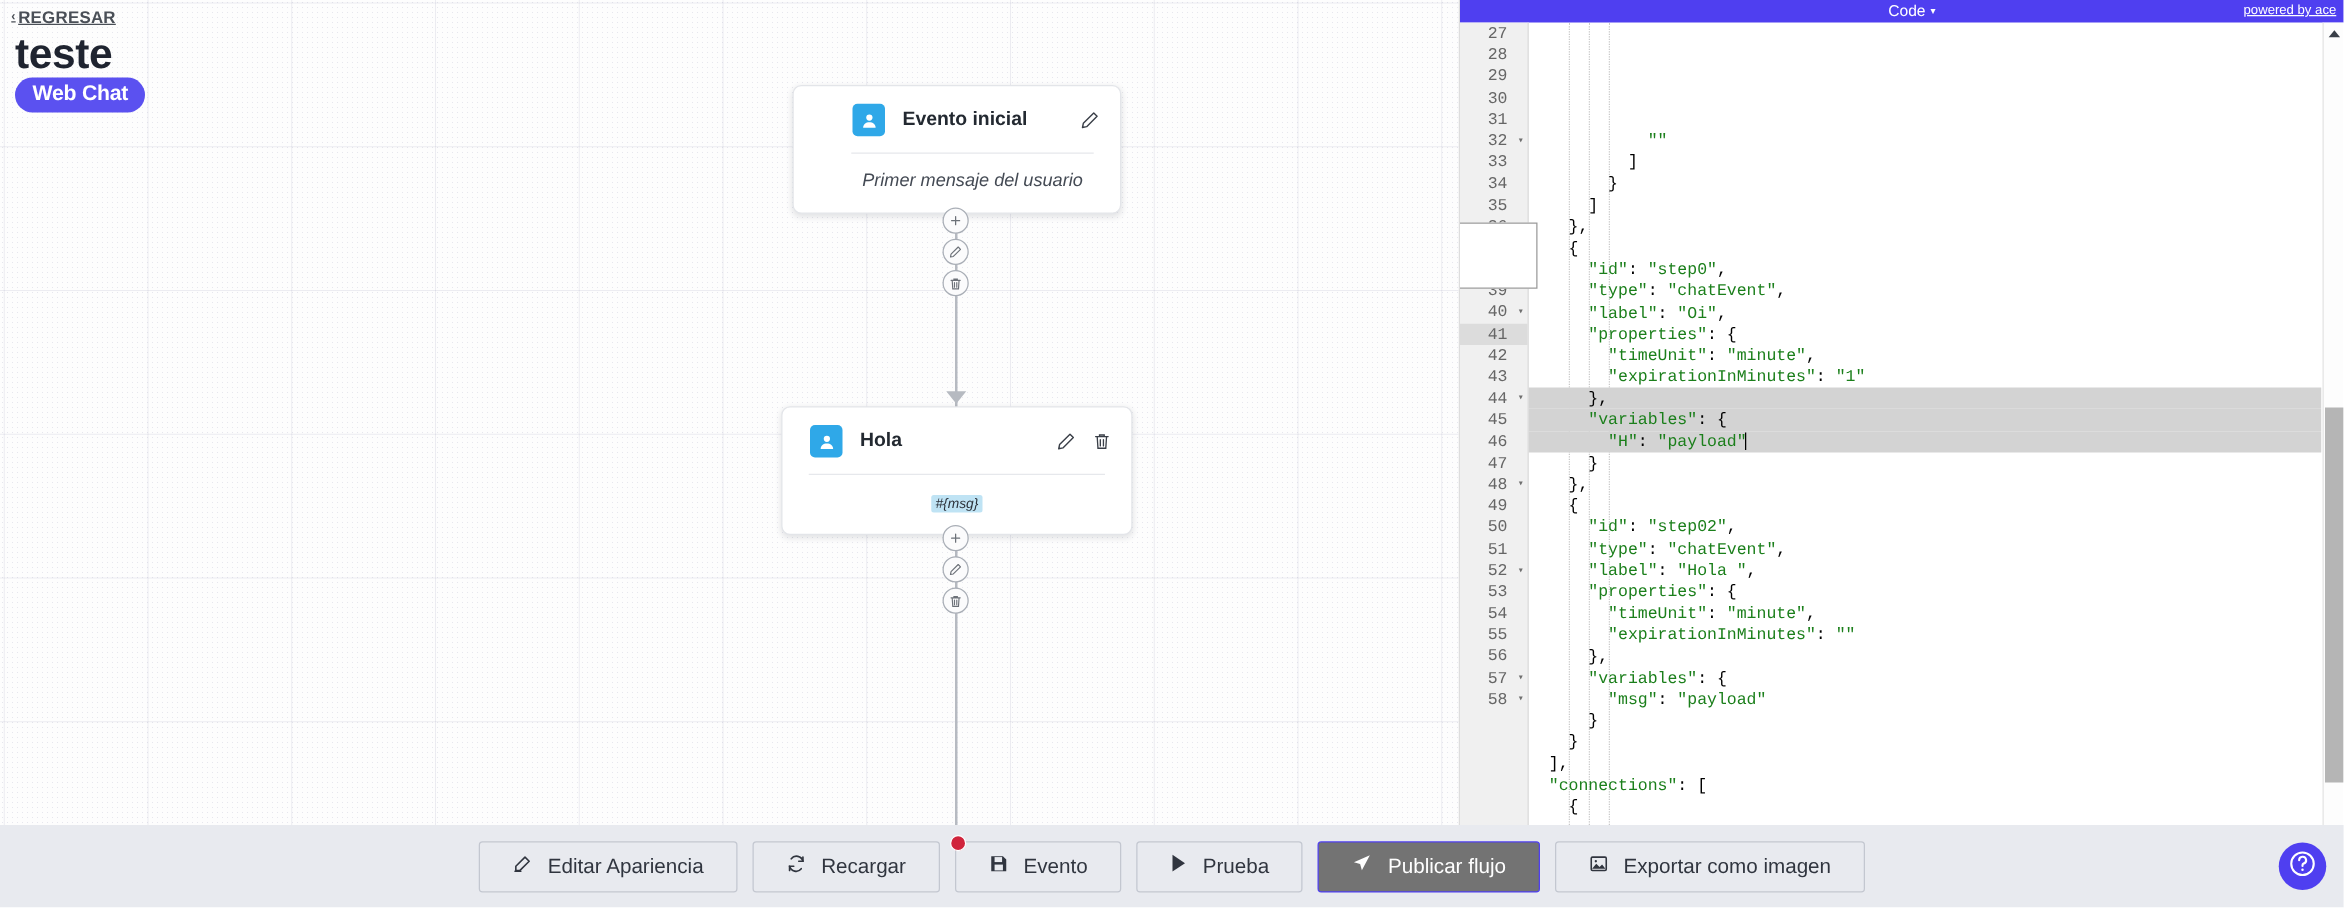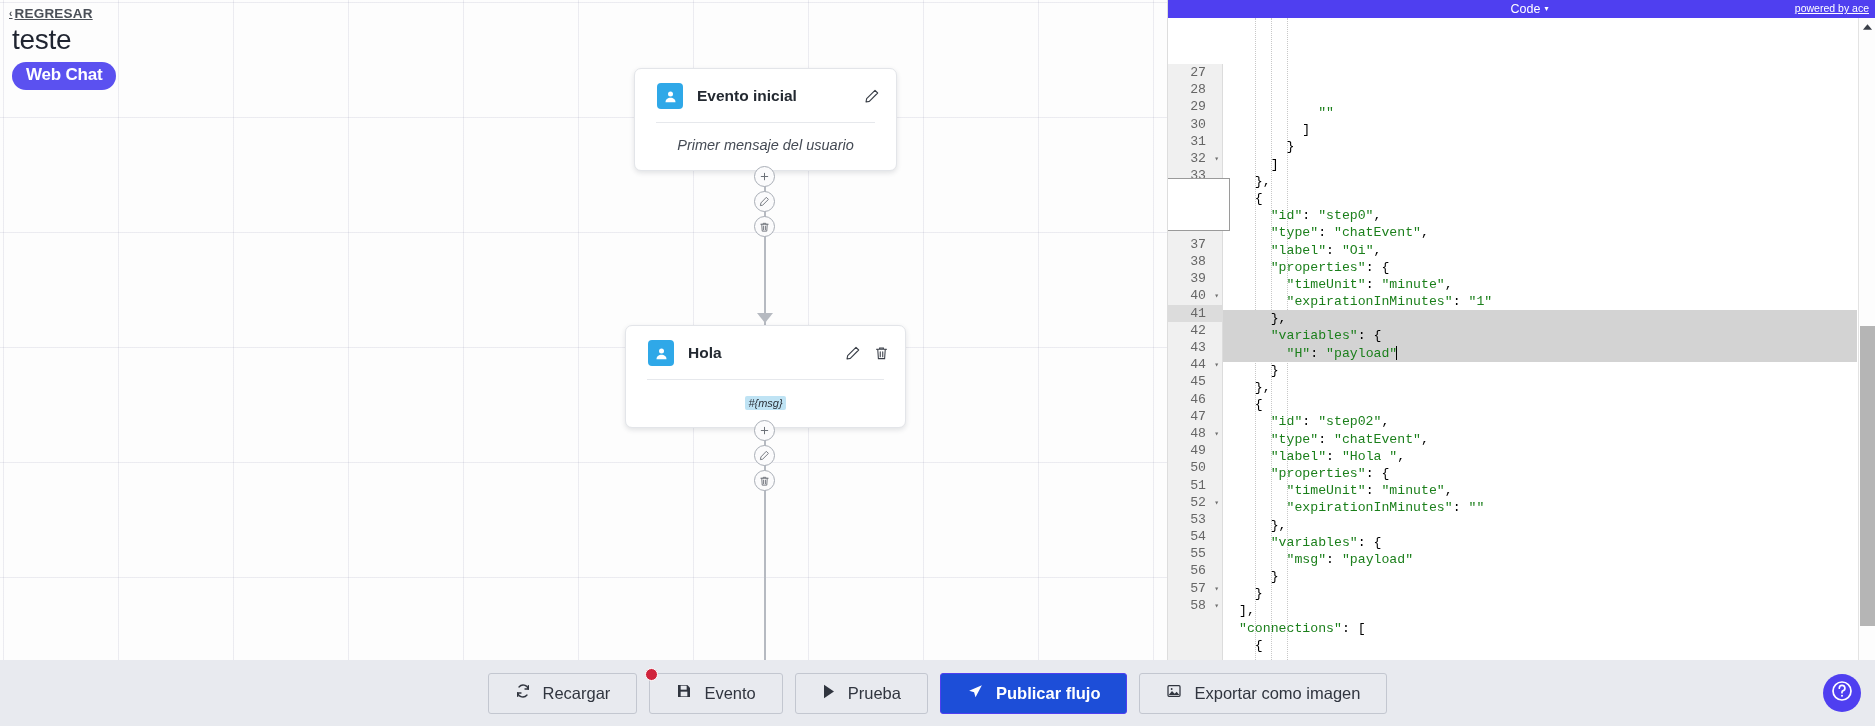--- a/index.html
+++ b/index.html
@@ -29,21 +29,21 @@
     position: absolute; left: 9px; top: 6px;
     font-size: 13.5px; font-weight: 700;
     color: #4a4f57; text-decoration: underline;
     letter-spacing: .2px; cursor: pointer;
     display: flex; align-items: center; gap: 2px;
   }
   .back-chevron { font-size: 10px; line-height: 1; position: relative; top: 0px; }
 
   .page-title {
     position: absolute; left: 12px; top: 24px;
-    font-size: 28px; font-weight: 400; color: #1f2430;
+    font-size: 34px; font-weight: 700; color: #1f2430;
     letter-spacing: -.3px;
   }
   .channel-badge {
     position: absolute; left: 12px; top: 62px;
     background: #5b51f0; color: #fff;
     font-size: 17px; font-weight: 700;
     padding: 3px 14px 5px; border-radius: 14px;
     letter-spacing: -.2px;
   }
 
@@ -76,21 +76,21 @@
     padding: 14px 18px 17px;
     text-align: center;
     font-size: 14.5px; font-style: italic; color: #444a54;
   }
   .chip-var {
     background: #bfe3f4; color: #2b3038;
     font-style: italic; font-size: 11px;
     padding: 1px 3px; border-radius: 2px;
   }
 
-  #node-start { left: 634px; top: 68px; width: 263px; }
+  #node-start { left: 634px; top: 68px; width: 263px; padding-left: 25px; }
   #node-hola  { left: 625px; top: 325px; width: 281px; }
 
   
   .connector-line {
     position: absolute; width: 2px; background: #b6bac1;
   }
   .arrowhead {
     position: absolute; width: 0; height: 0;
     border-left: 8px solid transparent;
     border-right: 8px solid transparent;
@@ -124,21 +124,21 @@
     position: absolute; right: 6px; top: 2px;
     color: #fff; font-size: 10.5px; text-decoration: underline; cursor: pointer;
   }
   .editor-wrap {
     position: relative; height: 642px; overflow: hidden;
     font-family: "Liberation Mono", "DejaVu Sans Mono", monospace;
     font-size: 13.2px; line-height: 17.2px;
   }
   .gutter {
     position: absolute; left: 0; top: 0; width: 55px; height: 100%;
-    background: #f0f0f0; border-right: 1px solid #dcdcdc; margin-top: 46px;
+    background: #f0f0f0; border-right: 1px solid #dcdcdc;
   }
   .gutter-row {
     height: 17.2px; padding-right: 16px;
     text-align: right; color: #666; position: relative;
   }
   .gutter-row.active { background: #dcdcdc; }
   .fold {
     position: absolute; right: 3px; top: 0; font-size: 8px; color: #6f6f6f;
     line-height: 17.2px; cursor: pointer;
   }
@@ -188,21 +188,21 @@
   }
   .tb-btn {
     position: relative;
     height: 41px; padding: 0 26px;
     display: flex; align-items: center; gap: 12px;
     background: #e8eaef; border: 1px solid #c3c7d0; border-radius: 3px;
     font-size: 16.5px; color: #30353f; cursor: pointer;
     white-space: nowrap;
   }
   .tb-btn.primary {
-    background: #1d4ed8; border-color: #4f3ff0; color: #fff; font-weight: 700; align-items: center;
+    background: #737373; border-color: #4f3ff0; color: #fff; font-weight: 400; align-items: center;
   }
   .badge-dot {
     position: absolute; left: -5px; top: -6px;
     width: 13px; height: 13px; border-radius: 50%;
     background: #d0243c; border: 1.5px solid #fff;
   }
   .help-fab {
     position: absolute; right: 14px; top: 14px;
     width: 38px; height: 38px; border-radius: 50%;
     background: #4f3ff0;
@@ -372,20 +372,29 @@
               <path d="M6 1L11 7H1z" fill="#3a3f48"></path>
             </svg>
         </div>
         <div class="sb-thumb"></div>
       </div>
     </div>
   </div>
 
   <div id="toolbar">
 
+    <button class="tb-btn">
+      <span>
+        <svg width="16" height="16" viewBox="0 0 24 24" fill="none" stroke="#30353f" stroke-width="1.9" stroke-linecap="round" stroke-linejoin="round">
+          <path d="M4 20h5L20 9l-5-5L4 15z"></path>
+            <path d="M3 21h7"></path>
+        </svg>
+      </span>
+      <span>Editar Apariencia</span>
+    </button>
 
     <button class="tb-btn">
       <span>
         <svg width="16" height="16" viewBox="0 0 24 24" fill="none" stroke="#30353f" stroke-width="2" stroke-linecap="round">
           <path d="M20 9a8 8 0 0 0-14-3M4 15a8 8 0 0 0 14 3"></path>
             <path d="M20 4v5h-5M4 20v-5h5"></path>
         </svg>
       </span>
       <span>Recargar</span>
     </button>

